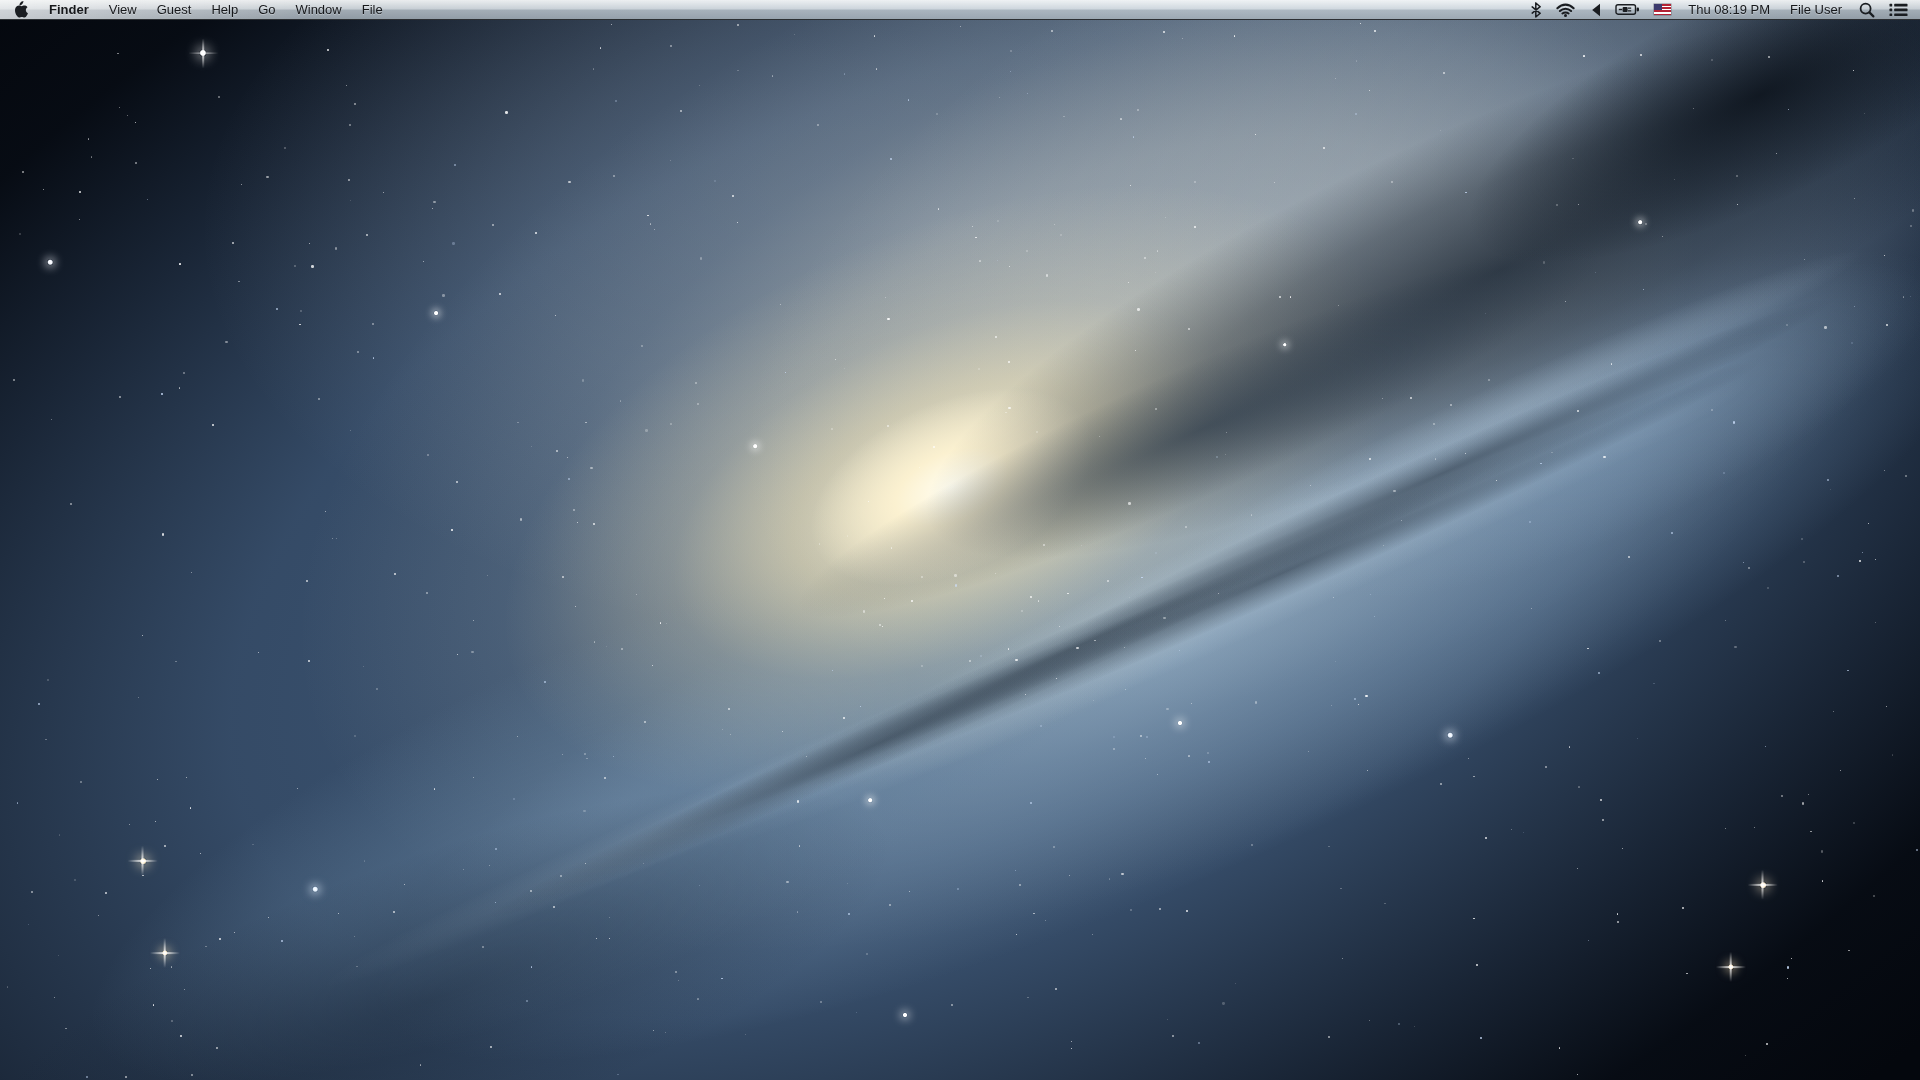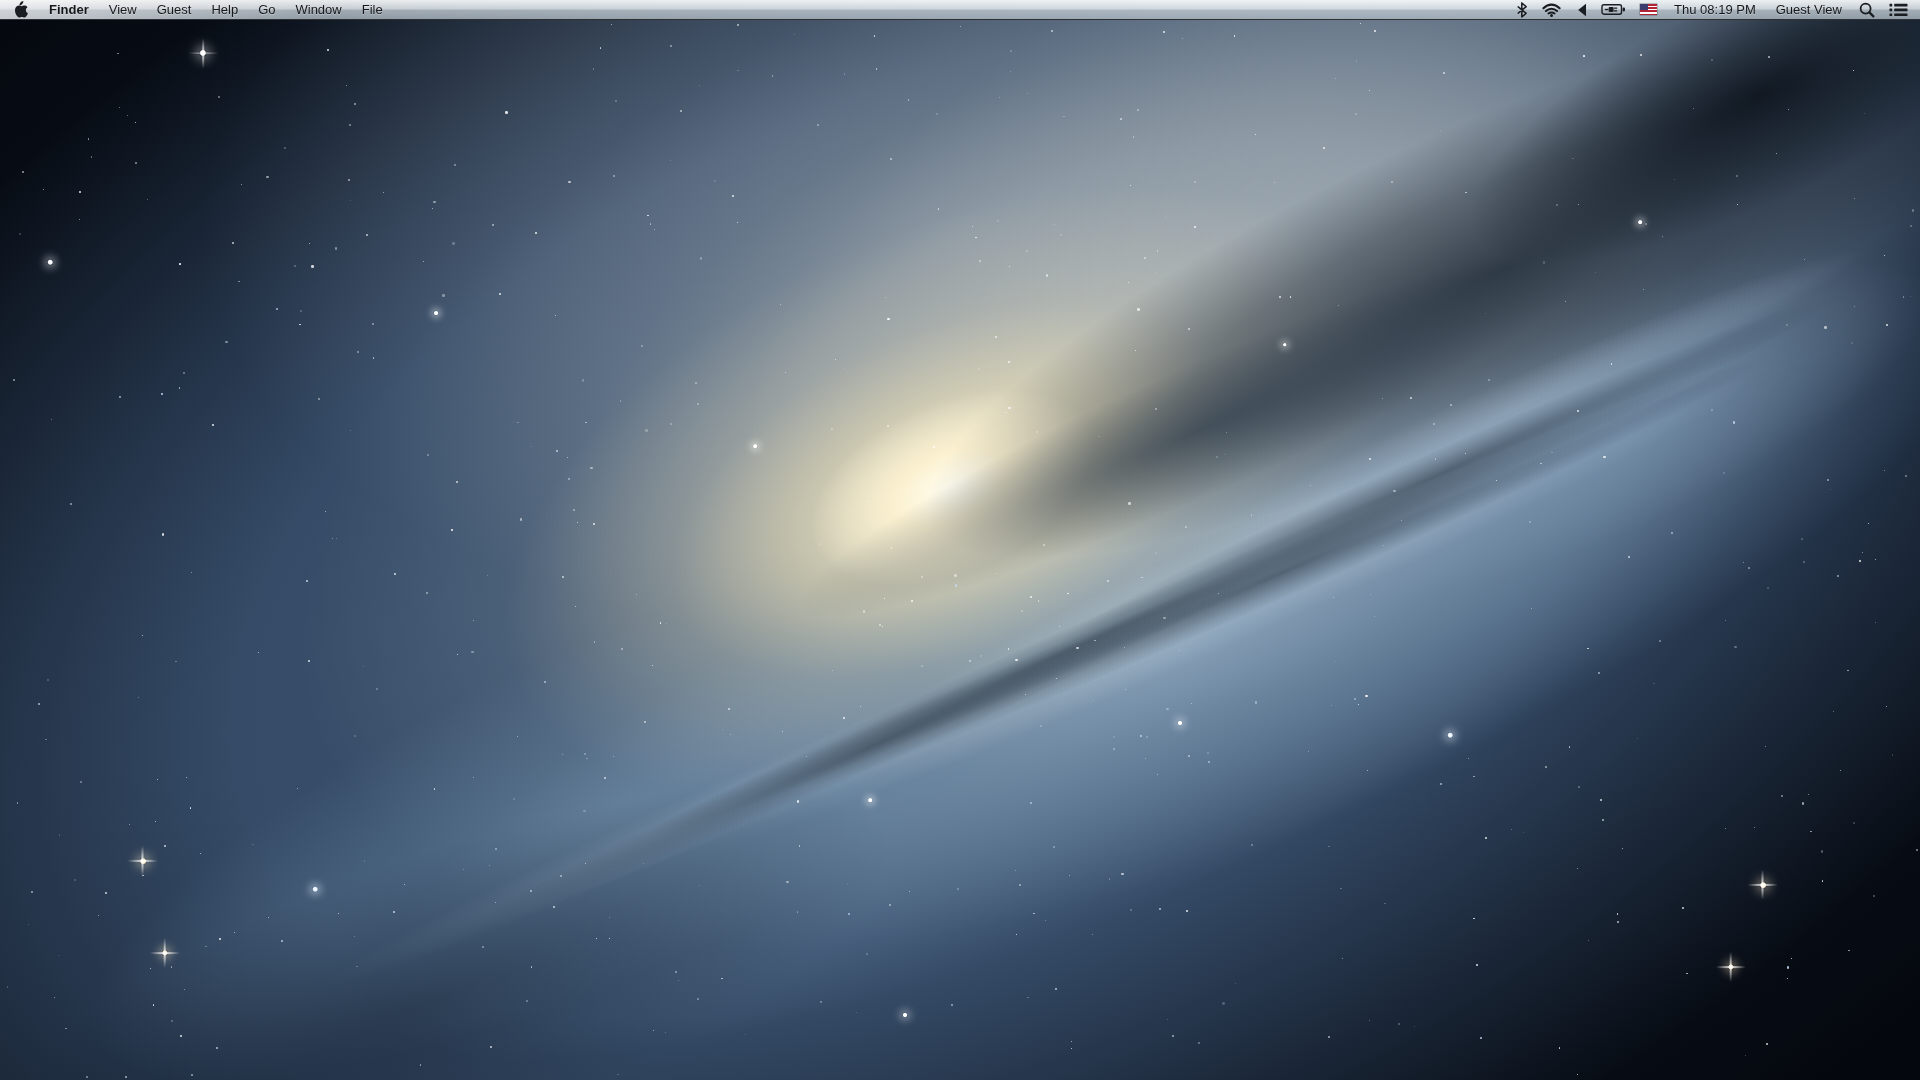--- a/index.html
+++ b/index.html
@@ -720,21 +720,21 @@
           <rect x="7.6" y="4" width="5" height="5" rx="1" fill="#1a1d21"></rect>
           <path d="M13 5.2 h3.2 M13 7.8 h3.2" stroke="#1a1d21" stroke-width="1.3"></path>
         </svg>
       </div>
       <div class="mb-item mb-icon">
         <div class="flag">
             <div class="canton"></div>
           </div>
       </div>
       <div class="mb-item">Thu 08:19 PM</div>
-      <div class="mb-item">Guest View</div>
+      <div class="mb-item">File User</div>
       <div class="mb-item mb-icon">
         <svg width="16" height="16" viewBox="0 0 16 16">
           <circle cx="6.6" cy="6.6" r="5" fill="none" stroke="#1a1d21" stroke-width="1.8"></circle>
           <path d="M10.4 10.4 L14.4 14.4" stroke="#1a1d21" stroke-width="2.2" stroke-linecap="round"></path>
         </svg>
       </div>
       <div class="mb-item mb-icon">
         <svg width="19" height="14" viewBox="0 0 19 14">
           <g fill="#1a1d21">
             <rect x="0.5" y="0.8" width="2.7" height="2.7" rx="0.6"></rect>

